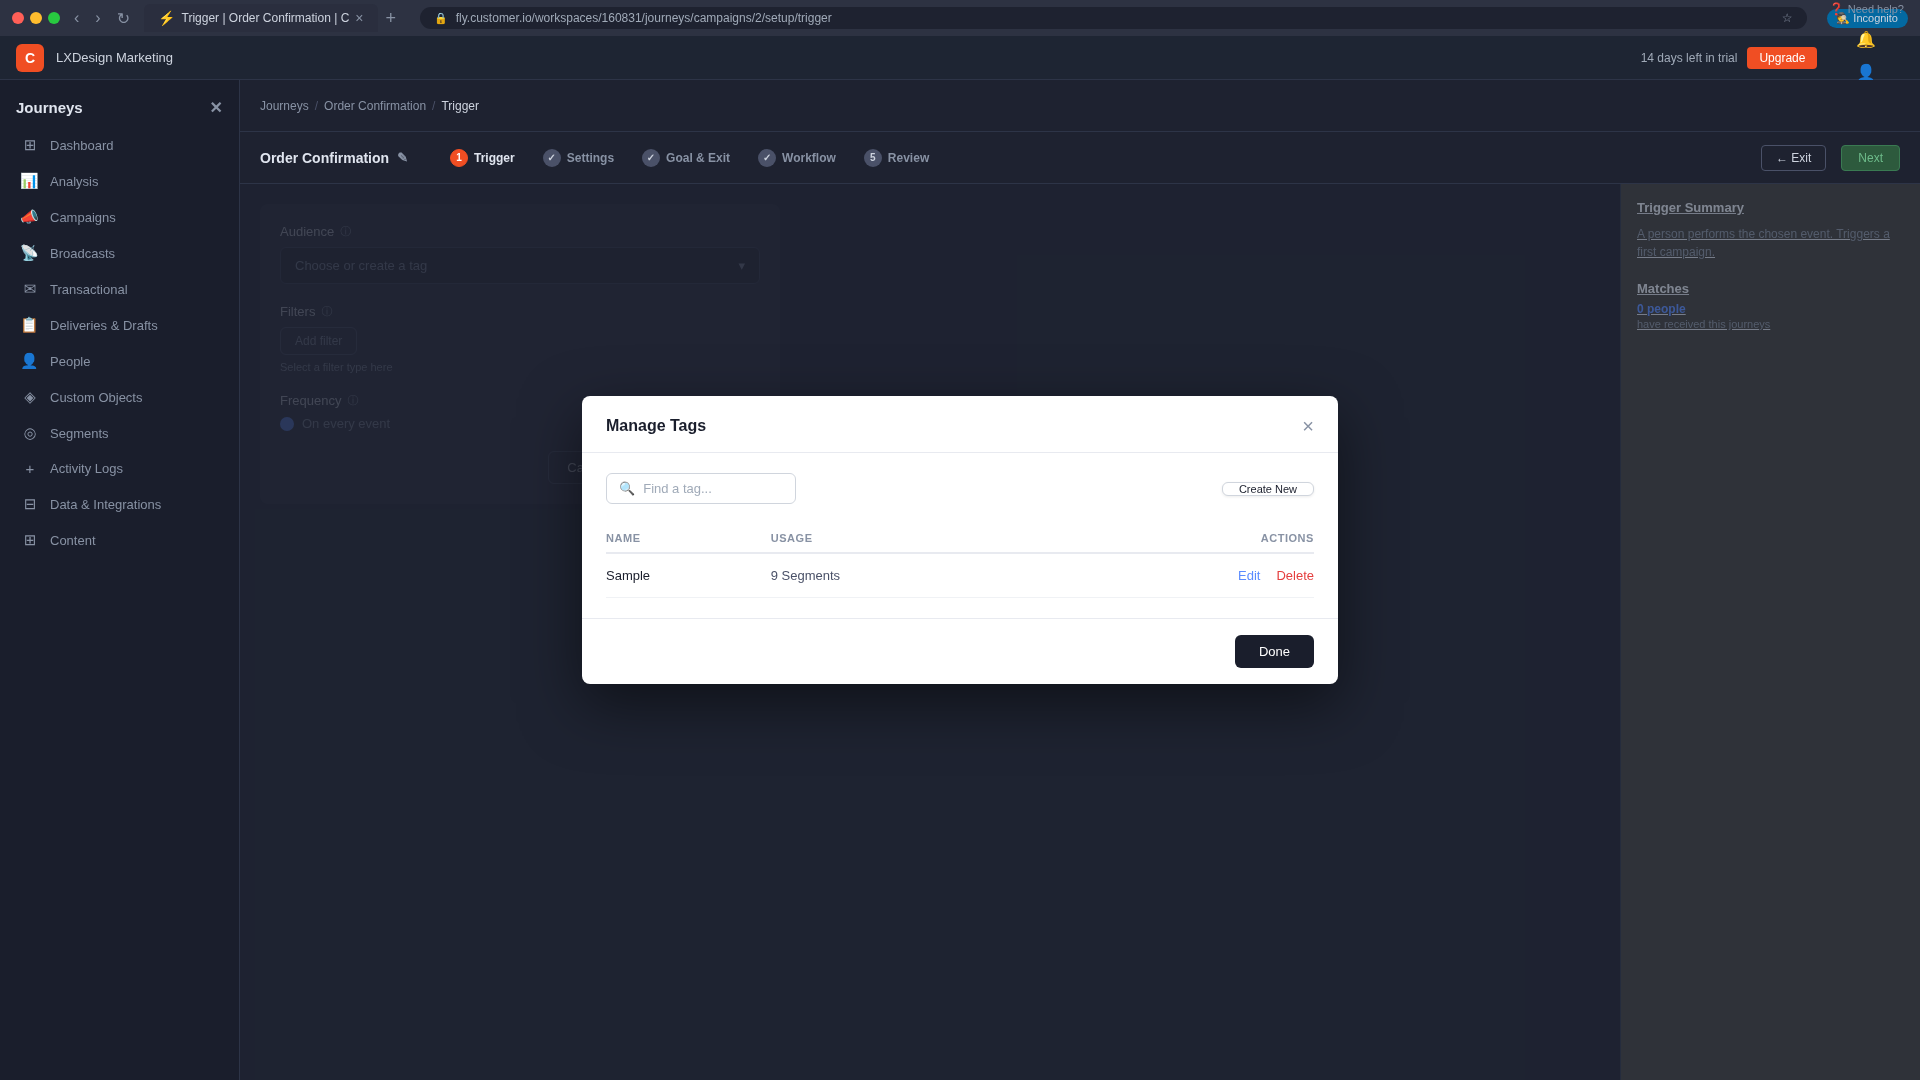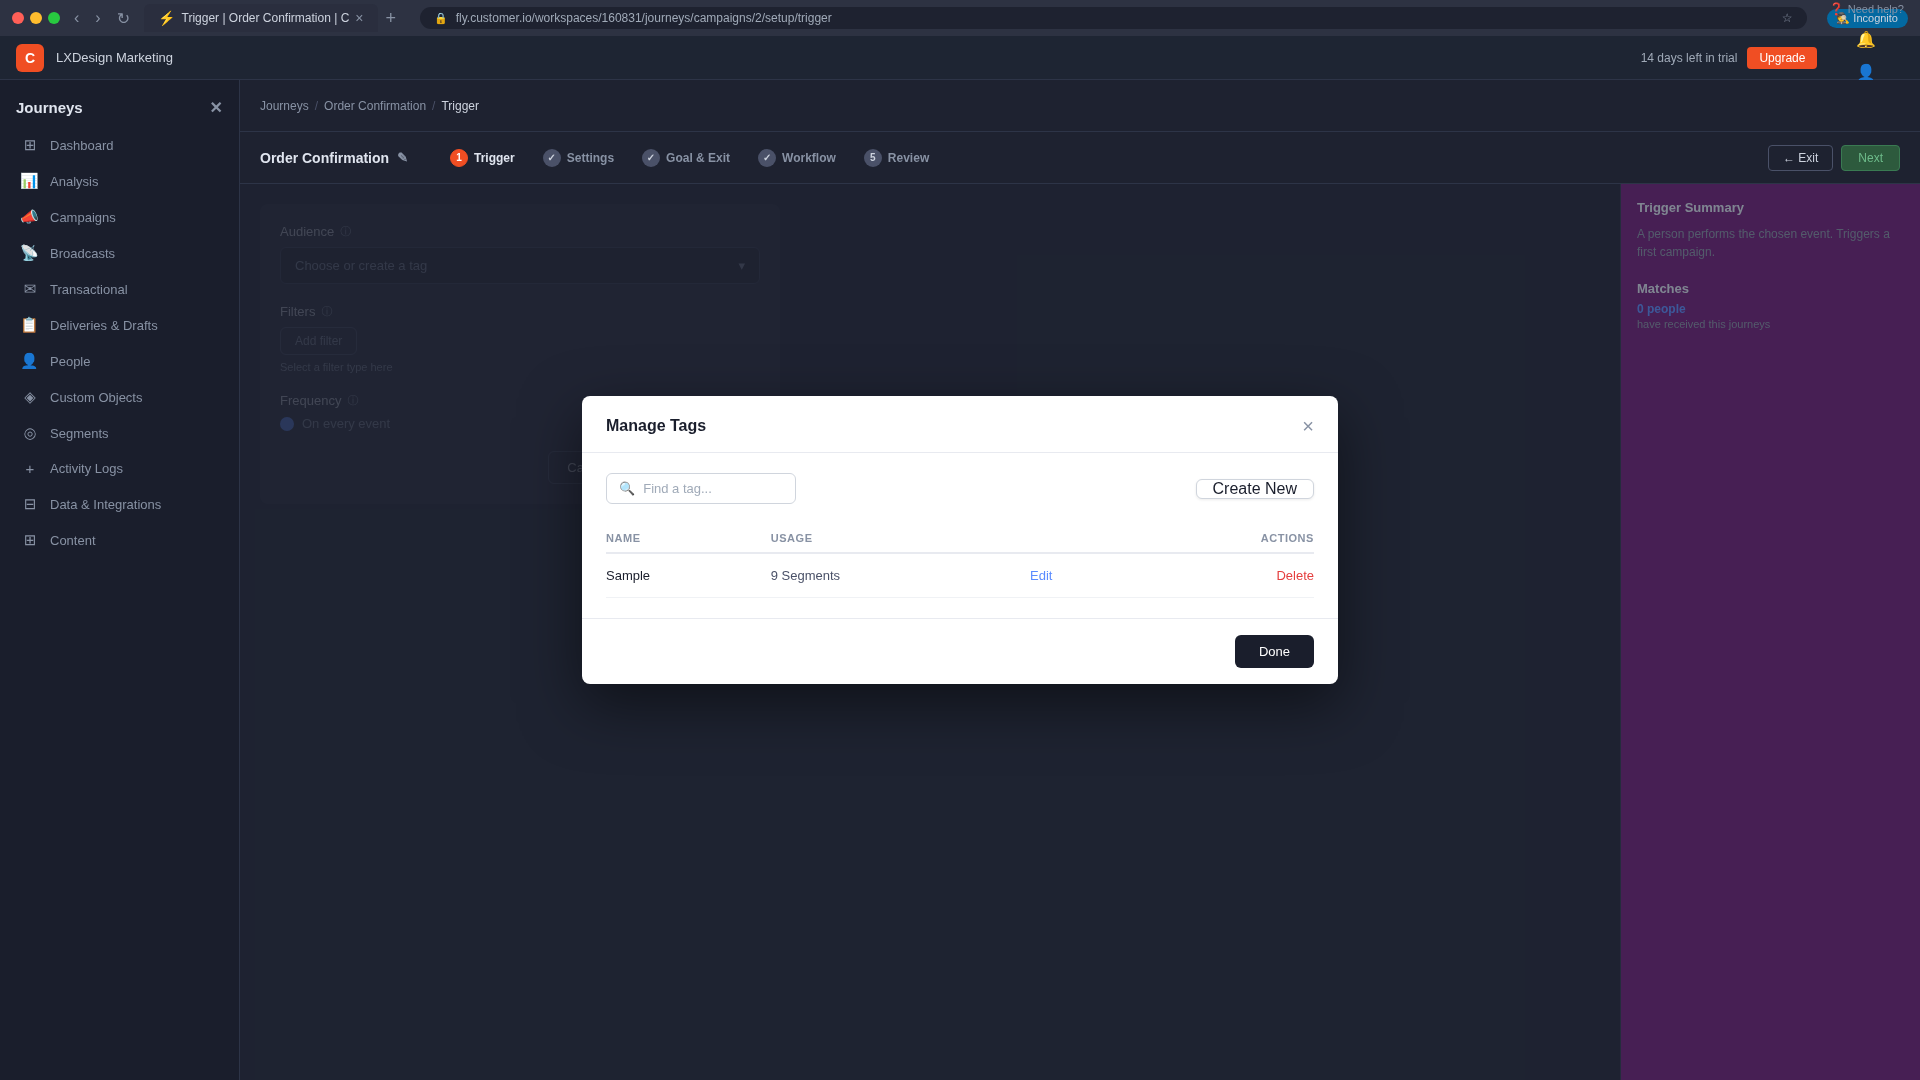--- a/index.html
+++ b/index.html
@@ -53,55 +53,55 @@
     .breadcrumb-sep { color: #4a5168; }
     .breadcrumb-active { color: #cdd3de; }
     .journey-title { font-size: 14px; font-weight: 600; color: #e0e5ef; display: flex; align-items: center; gap: 8px; padding: 0 20px; height: 52px; border-bottom: 1px solid #2d3447; background: #1e2230; }
     .edit-icon { color: #8892a4; cursor: pointer; font-size: 13px; }
     .step-tabs { display: flex; align-items: center; gap: 0; flex: 1; margin-left: 20px; }
     .step-tab { display: flex; align-items: center; gap: 6px; padding: 6px 14px; font-size: 12px; color: #8892a4; cursor: pointer; white-space: nowrap; }
     .step-tab.active { color: #e0e5ef; }
     .step-tab .step-num { width: 18px; height: 18px; border-radius: 50%; border: 1px solid #4a5168; display: flex; align-items: center; justify-content: center; font-size: 10px; }
     .step-tab.active .step-num { background: #f04e23; border-color: #f04e23; color: white; }
     .step-tab .step-check { width: 18px; height: 18px; border-radius: 50%; background: #4a5168; display: flex; align-items: center; justify-content: center; font-size: 10px; color: #cdd3de; }
-    .header-actions { display: flex; gap: 8px; align-items: center; margin-left: auto; justify-content: center; }
+    .header-actions { display: flex; gap: 15px; align-items: center; margin-left: auto; justify-content: center; }
     .btn-secondary { background: transparent; border: 1px solid #4a5168; color: #cdd3de; border-radius: 4px; padding: 5px 14px; font-size: 12px; cursor: pointer; }
     .btn-primary { background: #2d5a3d; color: #6dbb8a; border: 1px solid #3a7a52; border-radius: 4px; padding: 5px 16px; font-size: 12px; cursor: pointer; font-weight: 500; }
 
     
     .overlay { position: absolute; top: 0; left: 0; right: 0; bottom: 0; background: rgba(30,34,48,0.6); z-index: 10; }
 
     
-    .right-panel { width: 300px; background: #701a75; border-left: 1px solid #2d3447; padding: 16px; flex-shrink: 0; }
+    .right-panel { width: 300px; background: #404040; border-left: 1px solid #2d3447; padding: 16px; flex-shrink: 0; text-decoration: underline; }
     .panel-title { font-size: 13px; font-weight: 600; color: #e0e5ef; margin-bottom: 10px; }
     .panel-desc { font-size: 12px; color: #8892a4; line-height: 1.5; margin-bottom: 16px; }
     .matches-title { font-size: 13px; font-weight: 600; color: #e0e5ef; margin-bottom: 6px; }
     .matches-count { color: #5b8cff; font-size: 12px; font-weight: 600; }
     .matches-desc { font-size: 11px; color: #8892a4; line-height: 1.5; }
 
     
     .dialog-backdrop { position: fixed; top: 0; left: 0; width: 1920px; height: 1080px; z-index: 100; display: flex; align-items: center; justify-content: center; pointer-events: none; }
     .dialog { background: #ffffff; border-radius: 8px; box-shadow: 0 20px 60px rgba(0,0,0,0.5); width: 756px; pointer-events: all; color: #1a1e2c; overflow: hidden; }
     .dialog-header { padding: 20px 24px 16px; display: flex; align-items: center; justify-content: space-between; border-bottom: 1px solid #e8eaf0; }
     .dialog-title { font-size: 16px; font-weight: 600; color: #1a1e2c; }
     .dialog-close { background: none; border: none; color: #8892a4; cursor: pointer; font-size: 20px; line-height: 1; padding: 0; }
     .dialog-body { padding: 20px 24px; }
     .dialog-toolbar { display: flex; align-items: center; justify-content: space-between; margin-bottom: 20px; }
     .search-box { display: flex; align-items: center; gap: 8px; border: 1px solid #d0d5dd; border-radius: 6px; padding: 7px 12px; width: 190px; }
     .search-icon { color: #8892a4; font-size: 13px; }
     .search-input { border: none; outline: none; font-size: 13px; color: #1a1e2c; background: transparent; width: 100%; }
     .search-input::placeholder { color: #a0aab8; }
-    .btn-create-new { background: white; border: 1px solid #d0d5dd; color: #1a1e2c; border-radius: 6px; padding: 0 16px; font-size: 16px; cursor: pointer; font-weight: 500; box-shadow: 0 1px 3px rgba(0,0,0,0.08); }
+    .btn-create-new { background: white; border: 1px solid #d0d5dd; color: #1a1e2c; border-radius: 6px; padding: 0 16px; font-size: 11px; cursor: pointer; font-weight: 500; box-shadow: 0 1px 3px rgba(0,0,0,0.08); }
     .tags-table { width: 100%; border-collapse: collapse; }
     .tags-table thead tr { border-bottom: 2px solid #e8eaf0; }
     .tags-table th { text-align: left; font-size: 11px; font-weight: 600; color: #8892a4; padding: 8px 0; letter-spacing: 0.05em; text-transform: uppercase; }
     .tags-table th.actions-col { text-align: right; }
     .tags-table td { padding: 14px 0; font-size: 13px; color: #1a1e2c; border-bottom: 1px solid #f0f2f5; }
     .tags-table .usage-cell { color: #4a5168; margin-left: 33px; }
-    .actions-cell { text-align: right; display: flex; justify-content: space-between; gap: 16px; }
+    .actions-cell { text-align: right; display: flex; justify-content: flex-end; gap: 16px; }
     .action-link { color: #5b8cff; text-decoration: none; cursor: pointer; font-size: 13px; }
     .action-link.delete { color: #e53e3e; }
     .dialog-footer { padding: 16px 24px; display: flex; justify-content: flex-end; border-top: 1px solid #e8eaf0; }
     .btn-done { background: #1a1e2c; color: white; border: none; border-radius: 6px; padding: 9px 24px; font-size: 13px; cursor: pointer; font-weight: 500; }
 
     
     .bg-content { opacity: 0.5; }
     .section-label { font-size: 13px; color: #cdd3de; font-weight: 500; margin-bottom: 8px; display: flex; align-items: center; gap: 6px; }
     .form-section { margin-bottom: 20px; }
     .tag-dropdown { background: #1e2230; border: 1px solid #3a4055; border-radius: 6px; padding: 10px 14px; width: 100%; display: flex; align-items: center; justify-content: space-between; color: #8892a4; font-size: 13px; cursor: pointer; }

